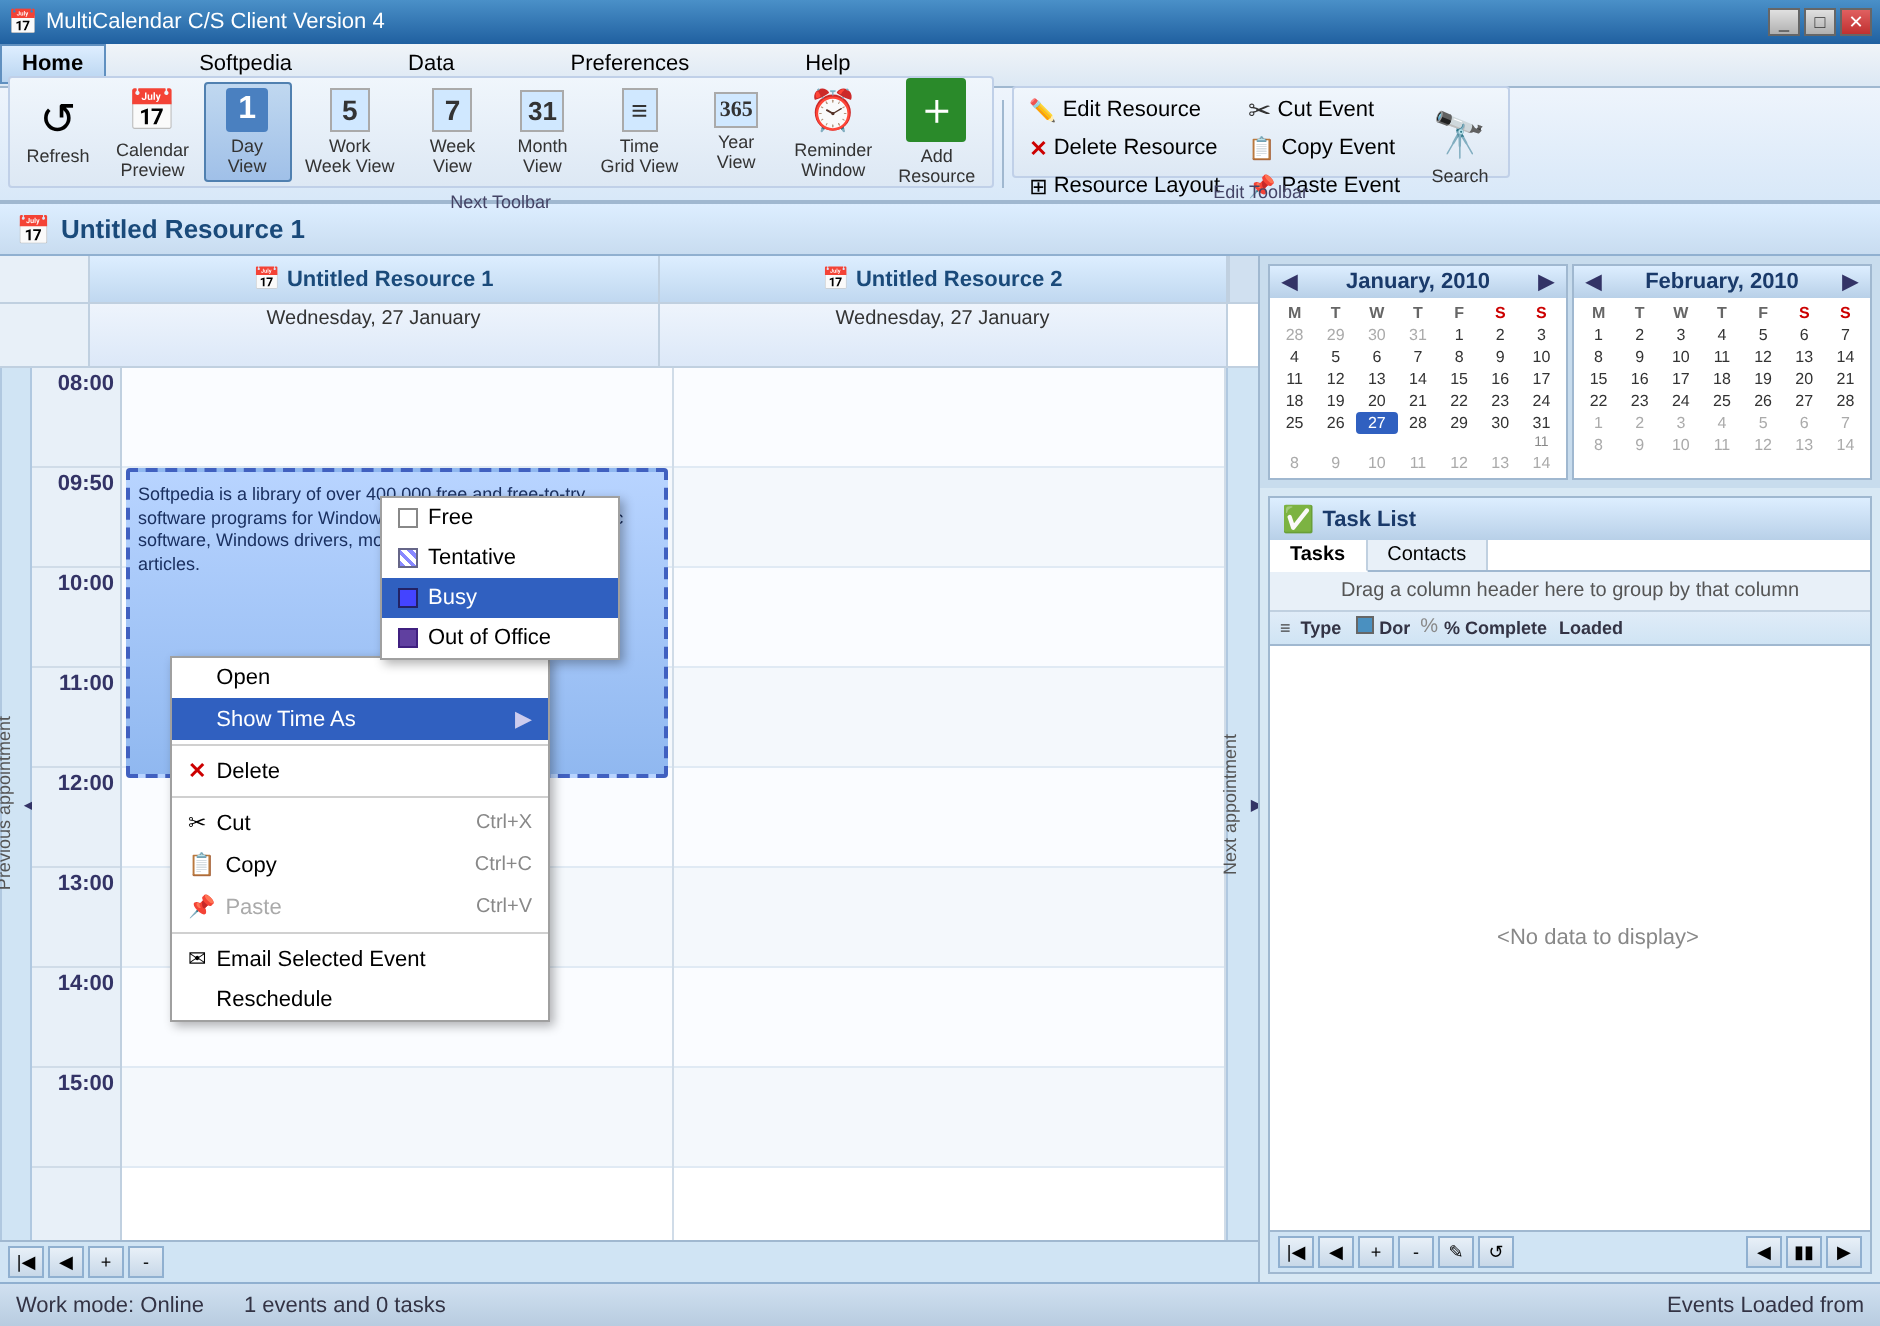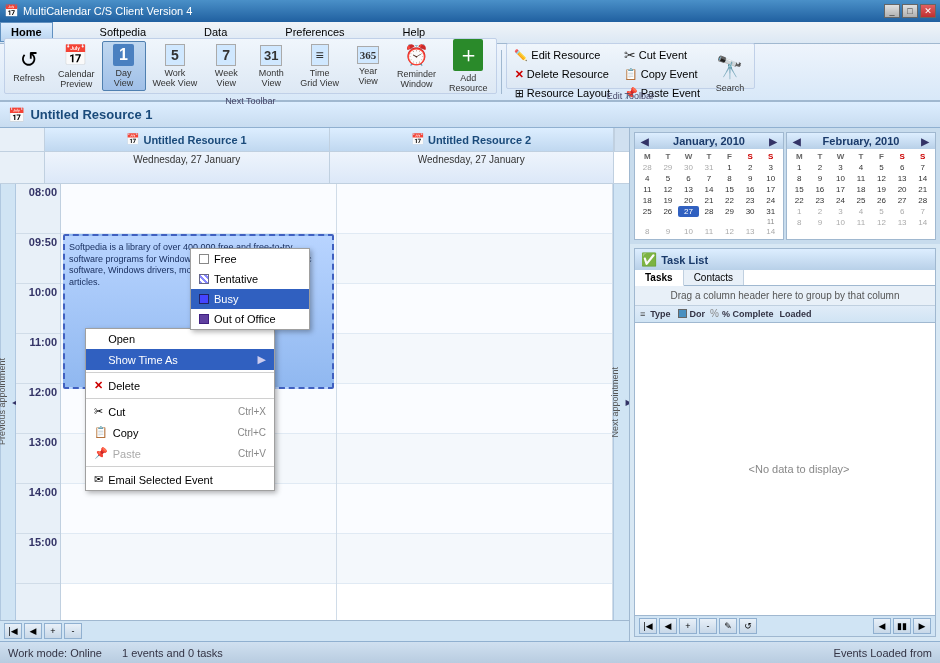--- a/index.html
+++ b/index.html
@@ -673,20 +673,24 @@
       </div>
       <div class="ctx-item" style="color:#aaa;">
         <span>📌</span>
         <span>Paste</span>
         <span class="ctx-shortcut">Ctrl+V</span>
       </div>
       <div class="ctx-separator"></div>
       <div class="ctx-item">
         <span>✉</span>
         <span>Email Selected Event</span>
+      </div>
+      <div class="ctx-item">
+        <span>&nbsp;&nbsp;&nbsp;</span>
+        <span>Reschedule</span>
       </div>
     </div>
 
     <div class="submenu">
       <div class="sub-item">
         <span style="border:1px solid #888;width:10px;height:10px;display:inline-block;"></span>
         <span>Free</span>
       </div>
       <div class="sub-item">
         <span style="background:repeating-linear-gradient(45deg,#88f,#88f 2px,#fff 2px,#fff 4px);width:10px;height:10px;display:inline-block;border:1px solid #668;"></span>

